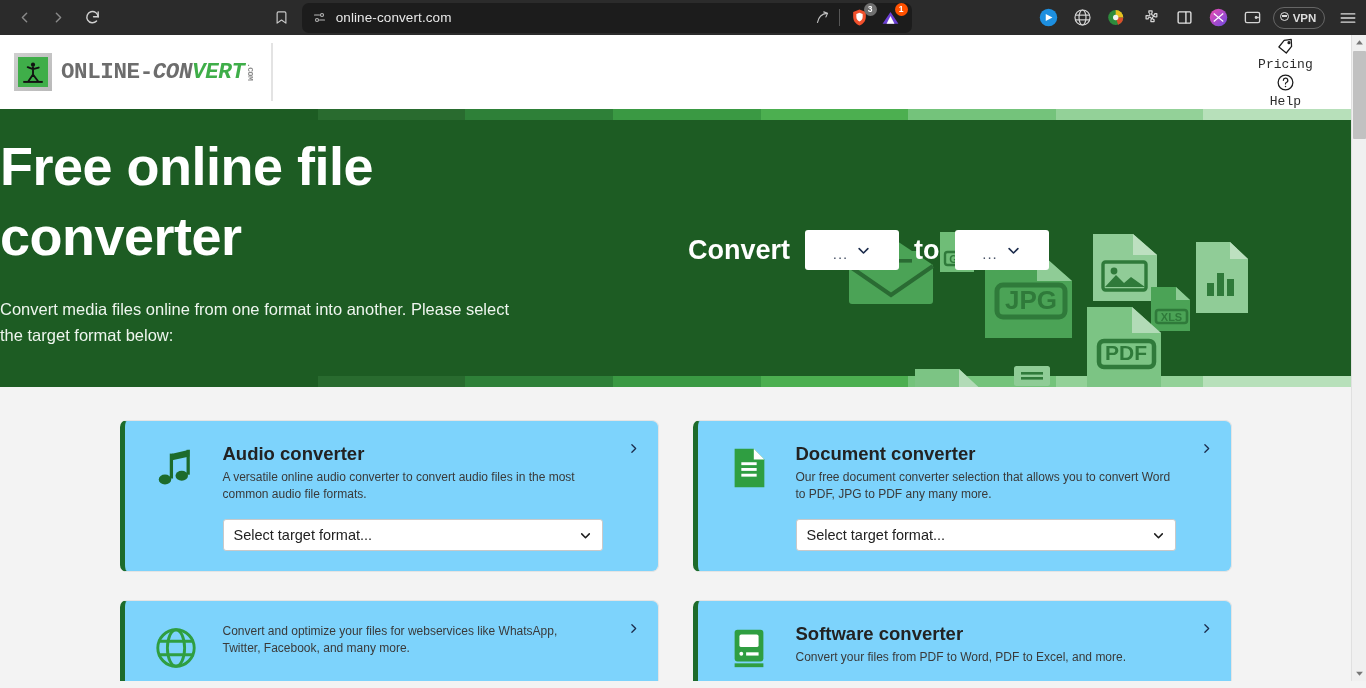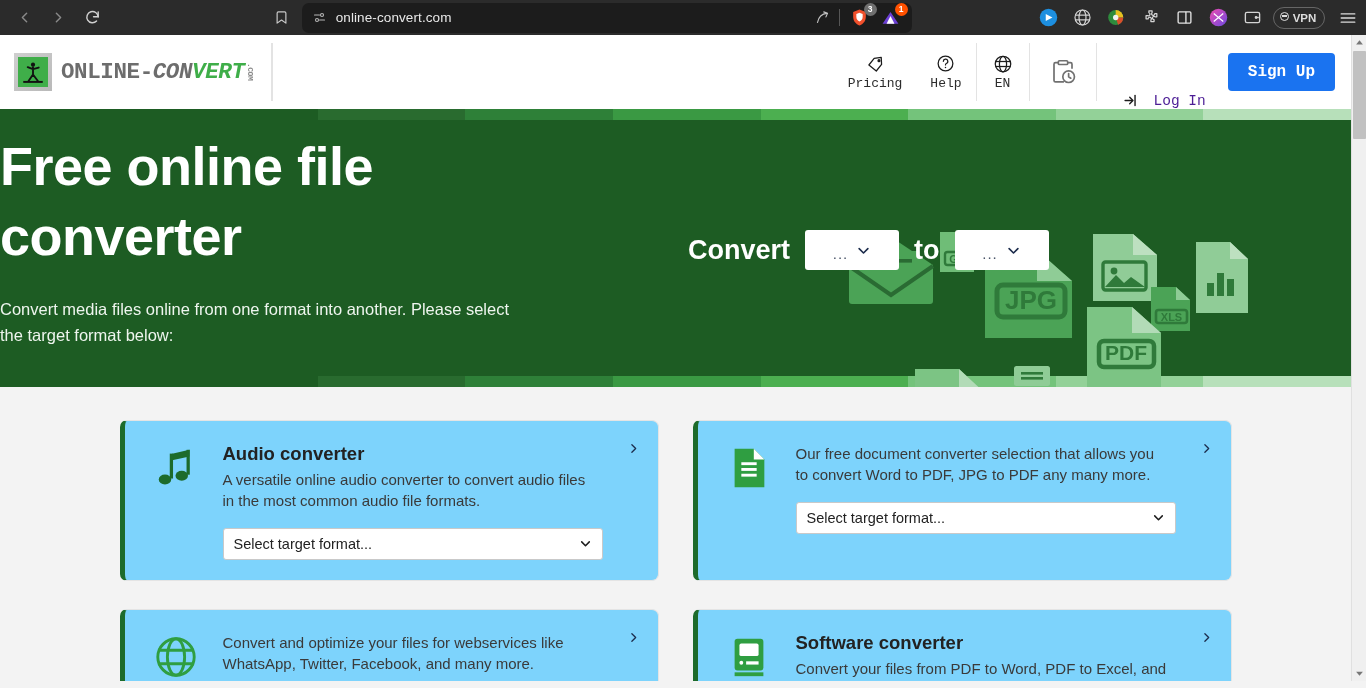--- a/index.html
+++ b/index.html
@@ -170,21 +170,21 @@
     display: flex; align-items: center; gap: 10px;
     padding: 0 26px;
     font-size: 14.5px;
     color: #2c2c2c;
     cursor: pointer;
   }
   .all-tools .label { font-weight: normal; }
 
   .hdr-right {
     margin-left: auto;
-    display: flex; align-items: stretch;
+    display: flex; align-items: stretch; flex-direction: column;
   }
   .hdr-item {
     display: flex; flex-direction: column;
     align-items: center; justify-content: center;
     gap: 2px;
     padding: 0 14px;
     font-size: 13px;
     color: #2c2c2c;
     cursor: pointer;
     min-width: 52px;
@@ -323,21 +323,21 @@
     padding-top: 2px;
   }
   .card-body { flex: 1; padding-right: 18px; }
   .card-title {
     font-size: 18.5px;
     font-weight: bold;
     color: #222;
     margin-bottom: 4px;
   }
   .card-desc {
-    font-size: 15px;
+    font-size: 12px;
     color: #3a3a3a;
     line-height: 1.42;
     max-width: 375px;
   }
   .card-select {
     margin-top: 16px;
     width: 100%;
     max-width: 380px;
     height: 32px;
     border: 1px solid #c9c9c9;
@@ -752,20 +752,21 @@
         <div class="card-icon">
           <svg width="46" height="46" viewBox="0 0 48 48">
             <path d="M9 4 h20 l11 11 v29 H9 Z" fill="#2f9e41"></path>
             <path d="M29 4 l11 11 h-11 Z" fill="#ffffff"></path>
             <rect x="16" y="18" width="16" height="3" fill="#fff"></rect>
             <rect x="16" y="24" width="16" height="3" fill="#fff"></rect>
             <rect x="16" y="30" width="16" height="3" fill="#fff"></rect>
           </svg>
         </div>
         <div class="card-body">
+          <div class="card-title">Document converter</div>
           <div class="card-desc">Our free document converter selection that allows you to convert Word to PDF, JPG to PDF any many more.</div>
           <div class="card-select">
             <span>Select target format...</span>
             <svg class="chev" width="13" height="13" viewBox="0 0 24 24" fill="none" stroke="#1c1c1c" stroke-width="2.8" stroke-linecap="round" stroke-linejoin="round">
                   <polyline points="5 9 12 16 19 9"></polyline>
                 </svg>
           </div>
         </div>
         <span class="card-arrow">
           <svg width="13" height="13" viewBox="0 0 24 24" fill="none" stroke="#1c2c4c" stroke-width="2.4" stroke-linecap="round" stroke-linejoin="round">

